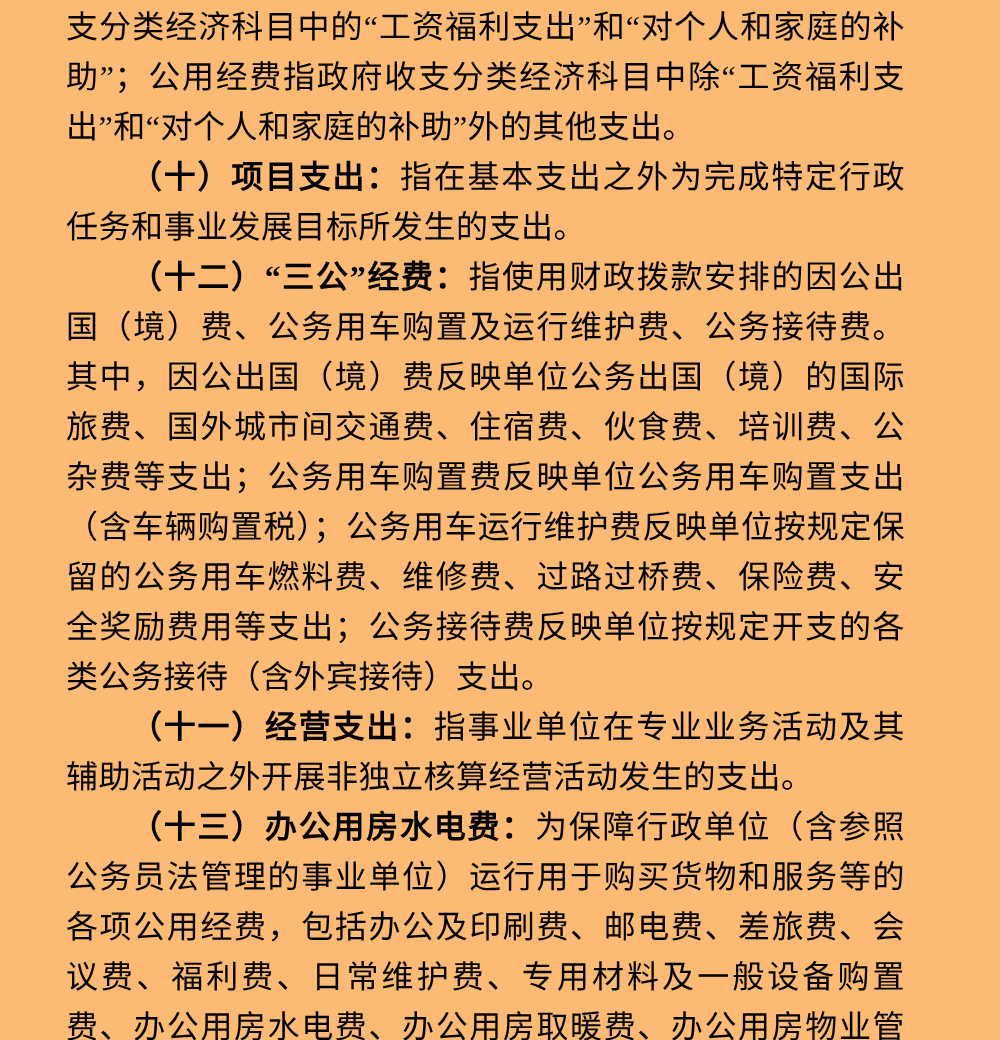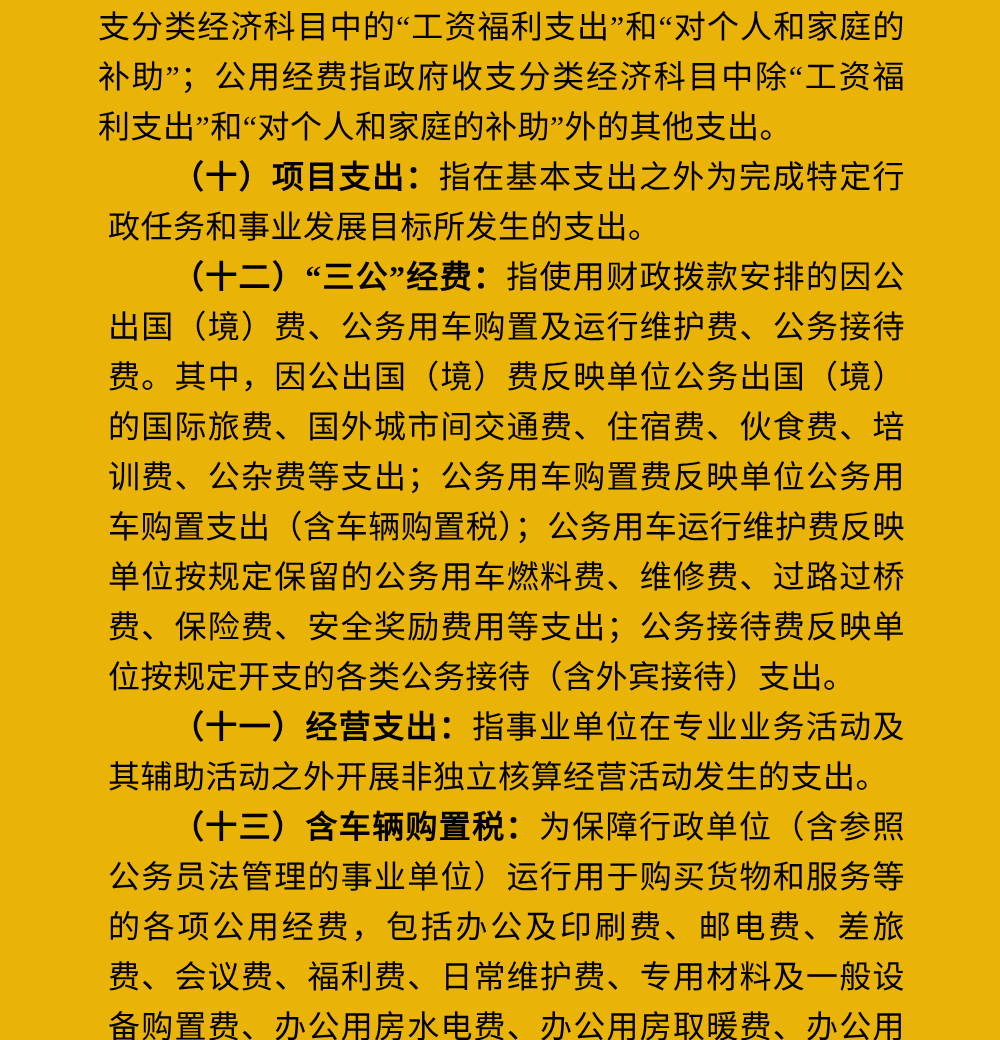--- a/index.html
+++ b/index.html
@@ -5,50 +5,49 @@
   html, body {
     margin: 0;
     padding: 0;
     background: #ffffff;
   }
   .page {
     position: relative;
     box-sizing: border-box;
     width: 1000px;
     height: 1040px;
-    background: #eab308;
-    padding: 2px 95px 0 98px;
+    background: #fdba74;
+    padding: 2px 95px 0 66px;
     overflow: hidden;
     font-family: "Liberation Serif", "DejaVu Serif", serif;
   }
   .para {
     margin: 0;
     font-size: 32px;
     line-height: 50px;
     color: #000000;
     text-align: justify;
     letter-spacing: 0.5px;
     word-break: break-all;
   }
   .para.indent {
     text-indent: 2em;
-    margin-left: 10px;
   }
   .lead {
     font-weight: bold;
   }
 </style>
 </head>
 <body>
 
 <div class="page">
 
   <p class="para"><strong class="lead"></strong><span>支分类经济科目中的“工资福利支出”和“对个人和家庭的补助”；公用经费指政府收支分类经济科目中除“工资福利支出”和“对个人和家庭的补助”外的其他支出。</span></p>
 
   <p class="para indent"><strong class="lead">（十）项目支出：</strong><span>指在基本支出之外为完成特定行政任务和事业发展目标所发生的支出。</span></p>
 
   <p class="para indent"><strong class="lead">（十二）“三公”经费：</strong><span>指使用财政拨款安排的因公出国（境）费、公务用车购置及运行维护费、公务接待费。其中，因公出国（境）费反映单位公务出国（境）的国际旅费、国外城市间交通费、住宿费、伙食费、培训费、公杂费等支出；公务用车购置费反映单位公务用车购置支出（含车辆购置税）；公务用车运行维护费反映单位按规定保留的公务用车燃料费、维修费、过路过桥费、保险费、安全奖励费用等支出；公务接待费反映单位按规定开支的各类公务接待（含外宾接待）支出。</span></p>
 
   <p class="para indent"><strong class="lead">（十一）经营支出：</strong><span>指事业单位在专业业务活动及其辅助活动之外开展非独立核算经营活动发生的支出。</span></p>
 
-  <p class="para indent"><strong class="lead">（十三）含车辆购置税：</strong><span>为保障行政单位（含参照公务员法管理的事业单位）运行用于购买货物和服务等的各项公用经费，包括办公及印刷费、邮电费、差旅费、会议费、福利费、日常维护费、专用材料及一般设备购置费、办公用房水电费、办公用房取暖费、办公用房物业管理费、公务用车运行维护费以及其他费用。</span></p>
+  <p class="para indent"><strong class="lead">（十三）办公用房水电费：</strong><span>为保障行政单位（含参照公务员法管理的事业单位）运行用于购买货物和服务等的各项公用经费，包括办公及印刷费、邮电费、差旅费、会议费、福利费、日常维护费、专用材料及一般设备购置费、办公用房水电费、办公用房取暖费、办公用房物业管理费、公务用车运行维护费以及其他费用。</span></p>
 
 </div>
 
 </body></html>

